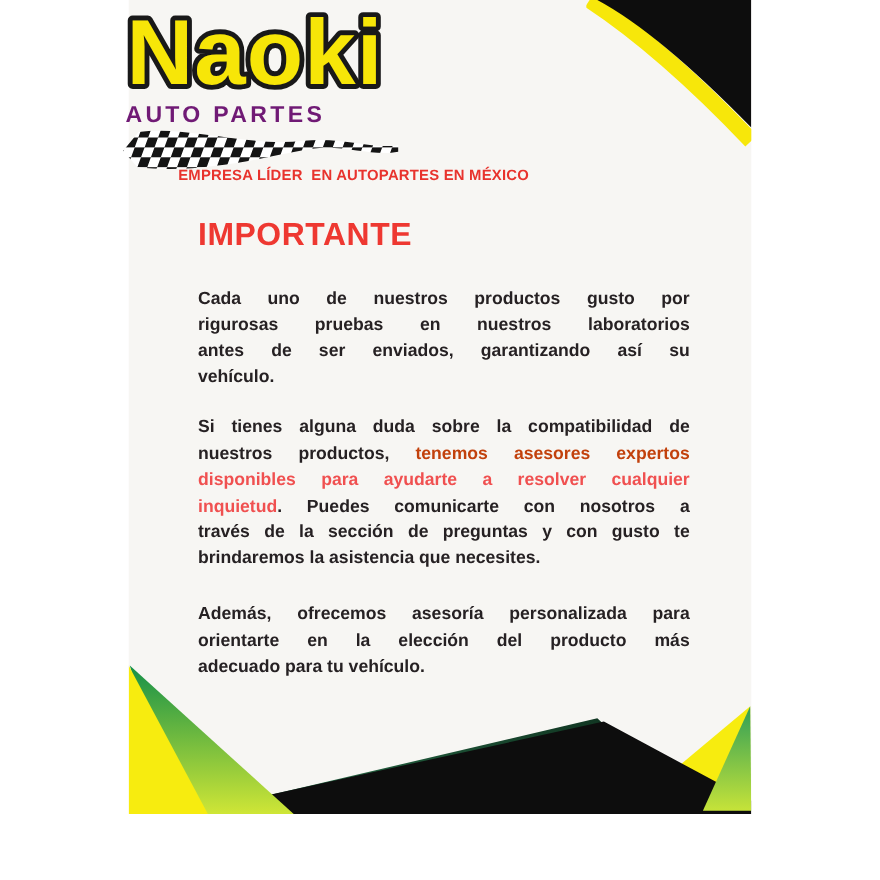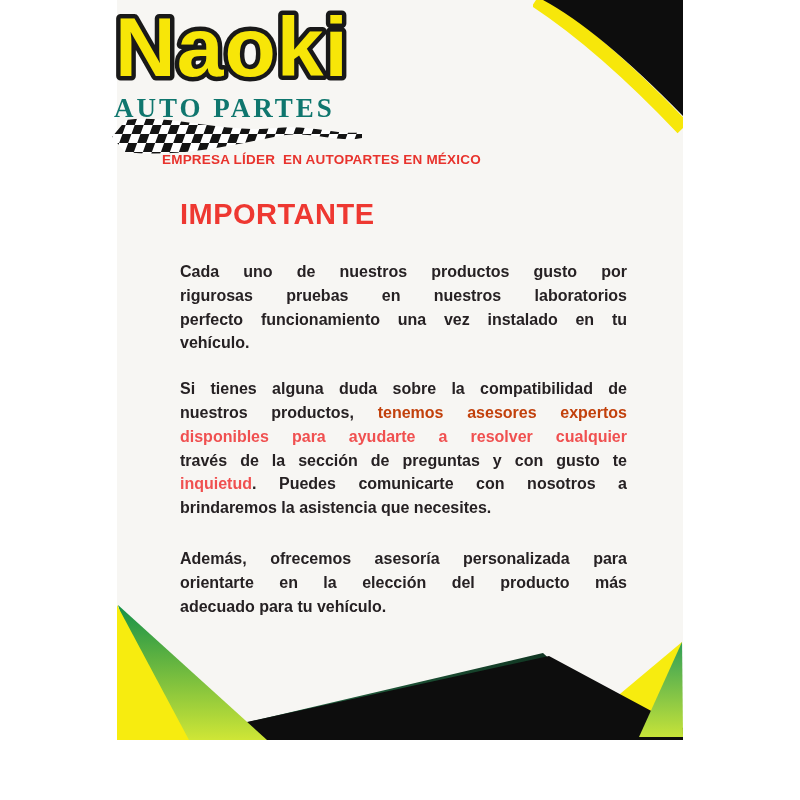--- a/index.html
+++ b/index.html
@@ -2,22 +2,22 @@
 <html><head>
 <meta charset="utf-8">
 <style>
   html,body{margin:0;padding:0;background:#ffffff;}
   body{width:800px;height:800px;position:relative;overflow:hidden;
        font-family:"Liberation Sans",sans-serif;}
   .panel{position:absolute;left:117px;top:0;width:566px;height:740px;
          background:#f7f6f3;}
   
   .logo-svg{position:absolute;left:-10px;top:-4px;}
-  .subtitle{position:absolute;left:-3px;top:93px;font-size:27px;font-weight:600;
-            letter-spacing:3px;color:#0f766e;font-family:Liberation Serif, serif;}
+  .subtitle{position:absolute;left:-3px;top:93px;font-size:21px;font-weight:600;
+            letter-spacing:3px;color:#701a75;}
   .flag-svg{position:absolute;left:-6px;top:116px;}
   .tagline{position:absolute;left:5px;top:152px;font-size:13.5px;font-weight:bold;
            letter-spacing:0.2px;white-space:pre;}
   
   .corner-svg{position:absolute;top:0;right:0;}
   .bottom-svg{position:absolute;bottom:0;left:0;}
   
   .content{position:absolute;left:63px;top:197px;width:447px;}
   .heading{font-size:29px;line-height:34px;font-weight:bold;letter-spacing:0.5px;
            margin:0 0 29px 0;}
@@ -57,30 +57,30 @@
     </svg>
     <div class="tagline" style="color:#e8332d;padding-left:40px;">EMPRESA LÍDER  EN AUTOPARTES EN MÉXICO</div>
   </div>
 
   <div class="content">
     <h1 class="heading" style="color:#ee3831;">IMPORTANTE</h1>
 
     <div class="para">
       <div class="jline">Cada uno de nuestros productos gusto por</div>
       <div class="jline">rigurosas pruebas en nuestros laboratorios</div>
-      <div class="jline">perfecto funcionamiento una vez instalado en tu</div>
+      <div class="jline">antes de ser enviados, garantizando así su</div>
       <div class="jline jlast">vehículo.</div>
     </div>
 
     <div class="para para2">
       <div class="jline">Si tienes alguna duda sobre la compatibilidad de</div>
       <div class="jline"><span>nuestros productos, </span><span class="hl" style="color:#c2410c;">tenemos asesores expertos</span></div>
       <div class="jline" style="color:#f05050;">disponibles para ayudarte a resolver cualquier</div>
+      <div class="jline"><span class="hl" style="color:#f05050;">inquietud</span><span>. Puedes comunicarte con nosotros a</span></div>
       <div class="jline">través de la sección de preguntas y con gusto te</div>
-      <div class="jline"><span class="hl" style="color:#f05050;">inquietud</span><span>. Puedes comunicarte con nosotros a</span></div>
       <div class="jline jlast">brindaremos la asistencia que necesites.</div>
     </div>
 
     <div class="para para3">
       <div class="jline">Además, ofrecemos asesoría personalizada para</div>
       <div class="jline">orientarte en la elección del producto más</div>
       <div class="jline jlast">adecuado para tu vehículo.</div>
     </div>
   </div>
 

